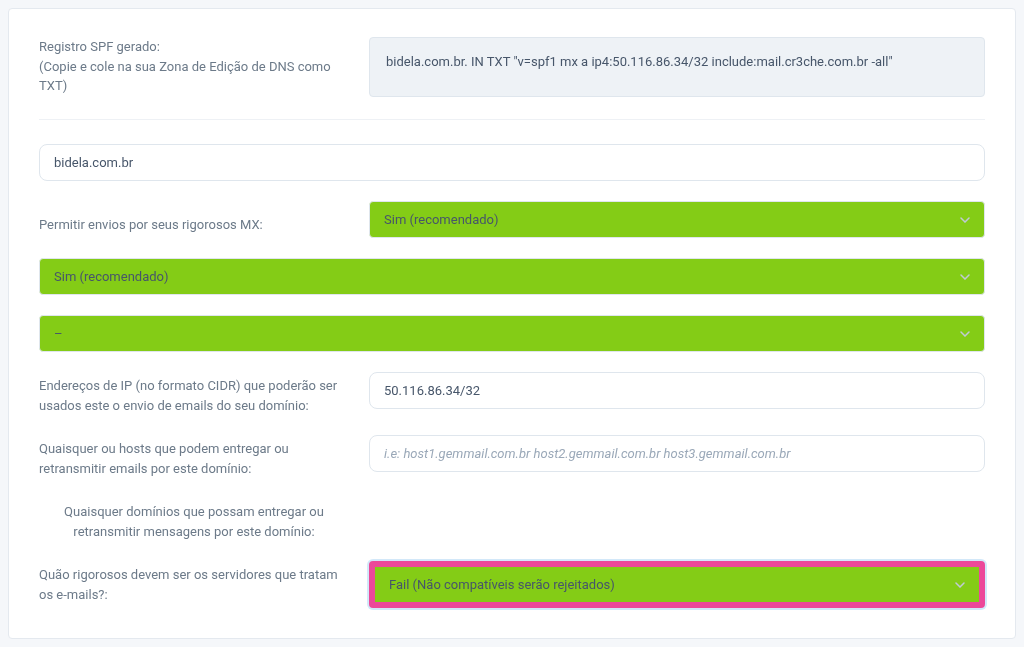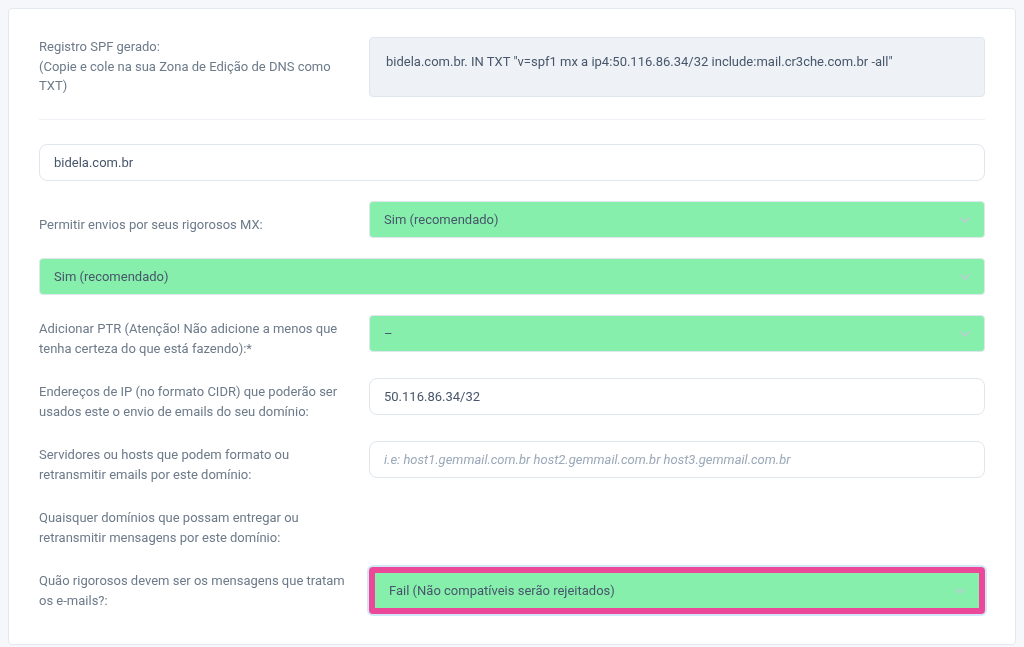--- a/index.html
+++ b/index.html
@@ -65,21 +65,21 @@
       font-family: inherit;
     }
     .text-input::placeholder { color: #9aa8b8; }
     .select {
       width: 100%;
       border: 1px solid #dfe6ed;
       border-radius: 4px;
       padding: 10px 34px 10px 14px;
       font-size: 13px;
       color: #47566a;
-      background: #86efac;
+      background: #84cc16;
       position: relative;
       cursor: pointer;
       display: flex;
       align-items: center;
       justify-content: space-between;
     }
     .select-caret {
       position: absolute;
       right: 14px;
       top: 50%;
@@ -138,53 +138,52 @@
         <span class="select-caret">
           <svg width="10" height="6" viewBox="0 0 10 6">
               <path d="M1 1l4 4 4-4" stroke="#c0cad6" stroke-width="1.5" fill="none" stroke-linecap="round"></path>
             </svg>
         </span>
       </div>
     </div>
   </div>
 
   <div class="form-row">
-    <div class="label-col" style="padding-top:4px;">Adicionar PTR (Atenção! Não adicione a menos que tenha certeza do que está fazendo):*</div>
     <div class="field-col">
       <div class="select">
         <span>–</span>
         <span class="select-caret">
           <svg width="10" height="6" viewBox="0 0 10 6">
               <path d="M1 1l4 4 4-4" stroke="#c0cad6" stroke-width="1.5" fill="none" stroke-linecap="round"></path>
             </svg>
         </span>
       </div>
     </div>
   </div>
 
   <div class="form-row">
     <div class="label-col" style="padding-top:4px;">Endereços de IP (no formato CIDR) que poderão ser usados este o envio de emails do seu domínio:</div>
     <div class="field-col">
       <input type="text" class="text-input" value="50.116.86.34/32" style="">
     </div>
   </div>
 
   <div class="form-row">
-    <div class="label-col" style="padding-top:4px;">Servidores ou hosts que podem formato ou retransmitir emails por este domínio:</div>
+    <div class="label-col" style="padding-top:4px;">Quaisquer ou hosts que podem entregar ou retransmitir emails por este domínio:</div>
     <div class="field-col">
       <input type="text" class="text-input italic" placeholder="i.e: host1.gemmail.com.br host2.gemmail.com.br host3.gemmail.com.br" style="">
     </div>
   </div>
 
   <div class="form-row">
-    <div class="label-col" style="padding-top:4px;">Quaisquer domínios que possam entregar ou retransmitir mensagens por este domínio:</div>
+    <div class="label-col" style="padding-top:4px;text-align:center;">Quaisquer domínios que possam entregar ou retransmitir mensagens por este domínio:</div>
   </div>
 
   <div class="form-row">
-    <div class="label-col" style="padding-top:4px;">Quão rigorosos devem ser os mensagens que tratam os e-mails?:</div>
+    <div class="label-col" style="padding-top:4px;">Quão rigorosos devem ser os servidores que tratam os e-mails?:</div>
     <div class="field-col">
       <div class="select focused">
         <span>Fail (Não compatíveis serão rejeitados)</span>
         <span class="select-caret">
           <svg width="10" height="6" viewBox="0 0 10 6">
               <path d="M1 1l4 4 4-4" stroke="#c0cad6" stroke-width="1.5" fill="none" stroke-linecap="round"></path>
             </svg>
         </span>
       </div>
     </div>

